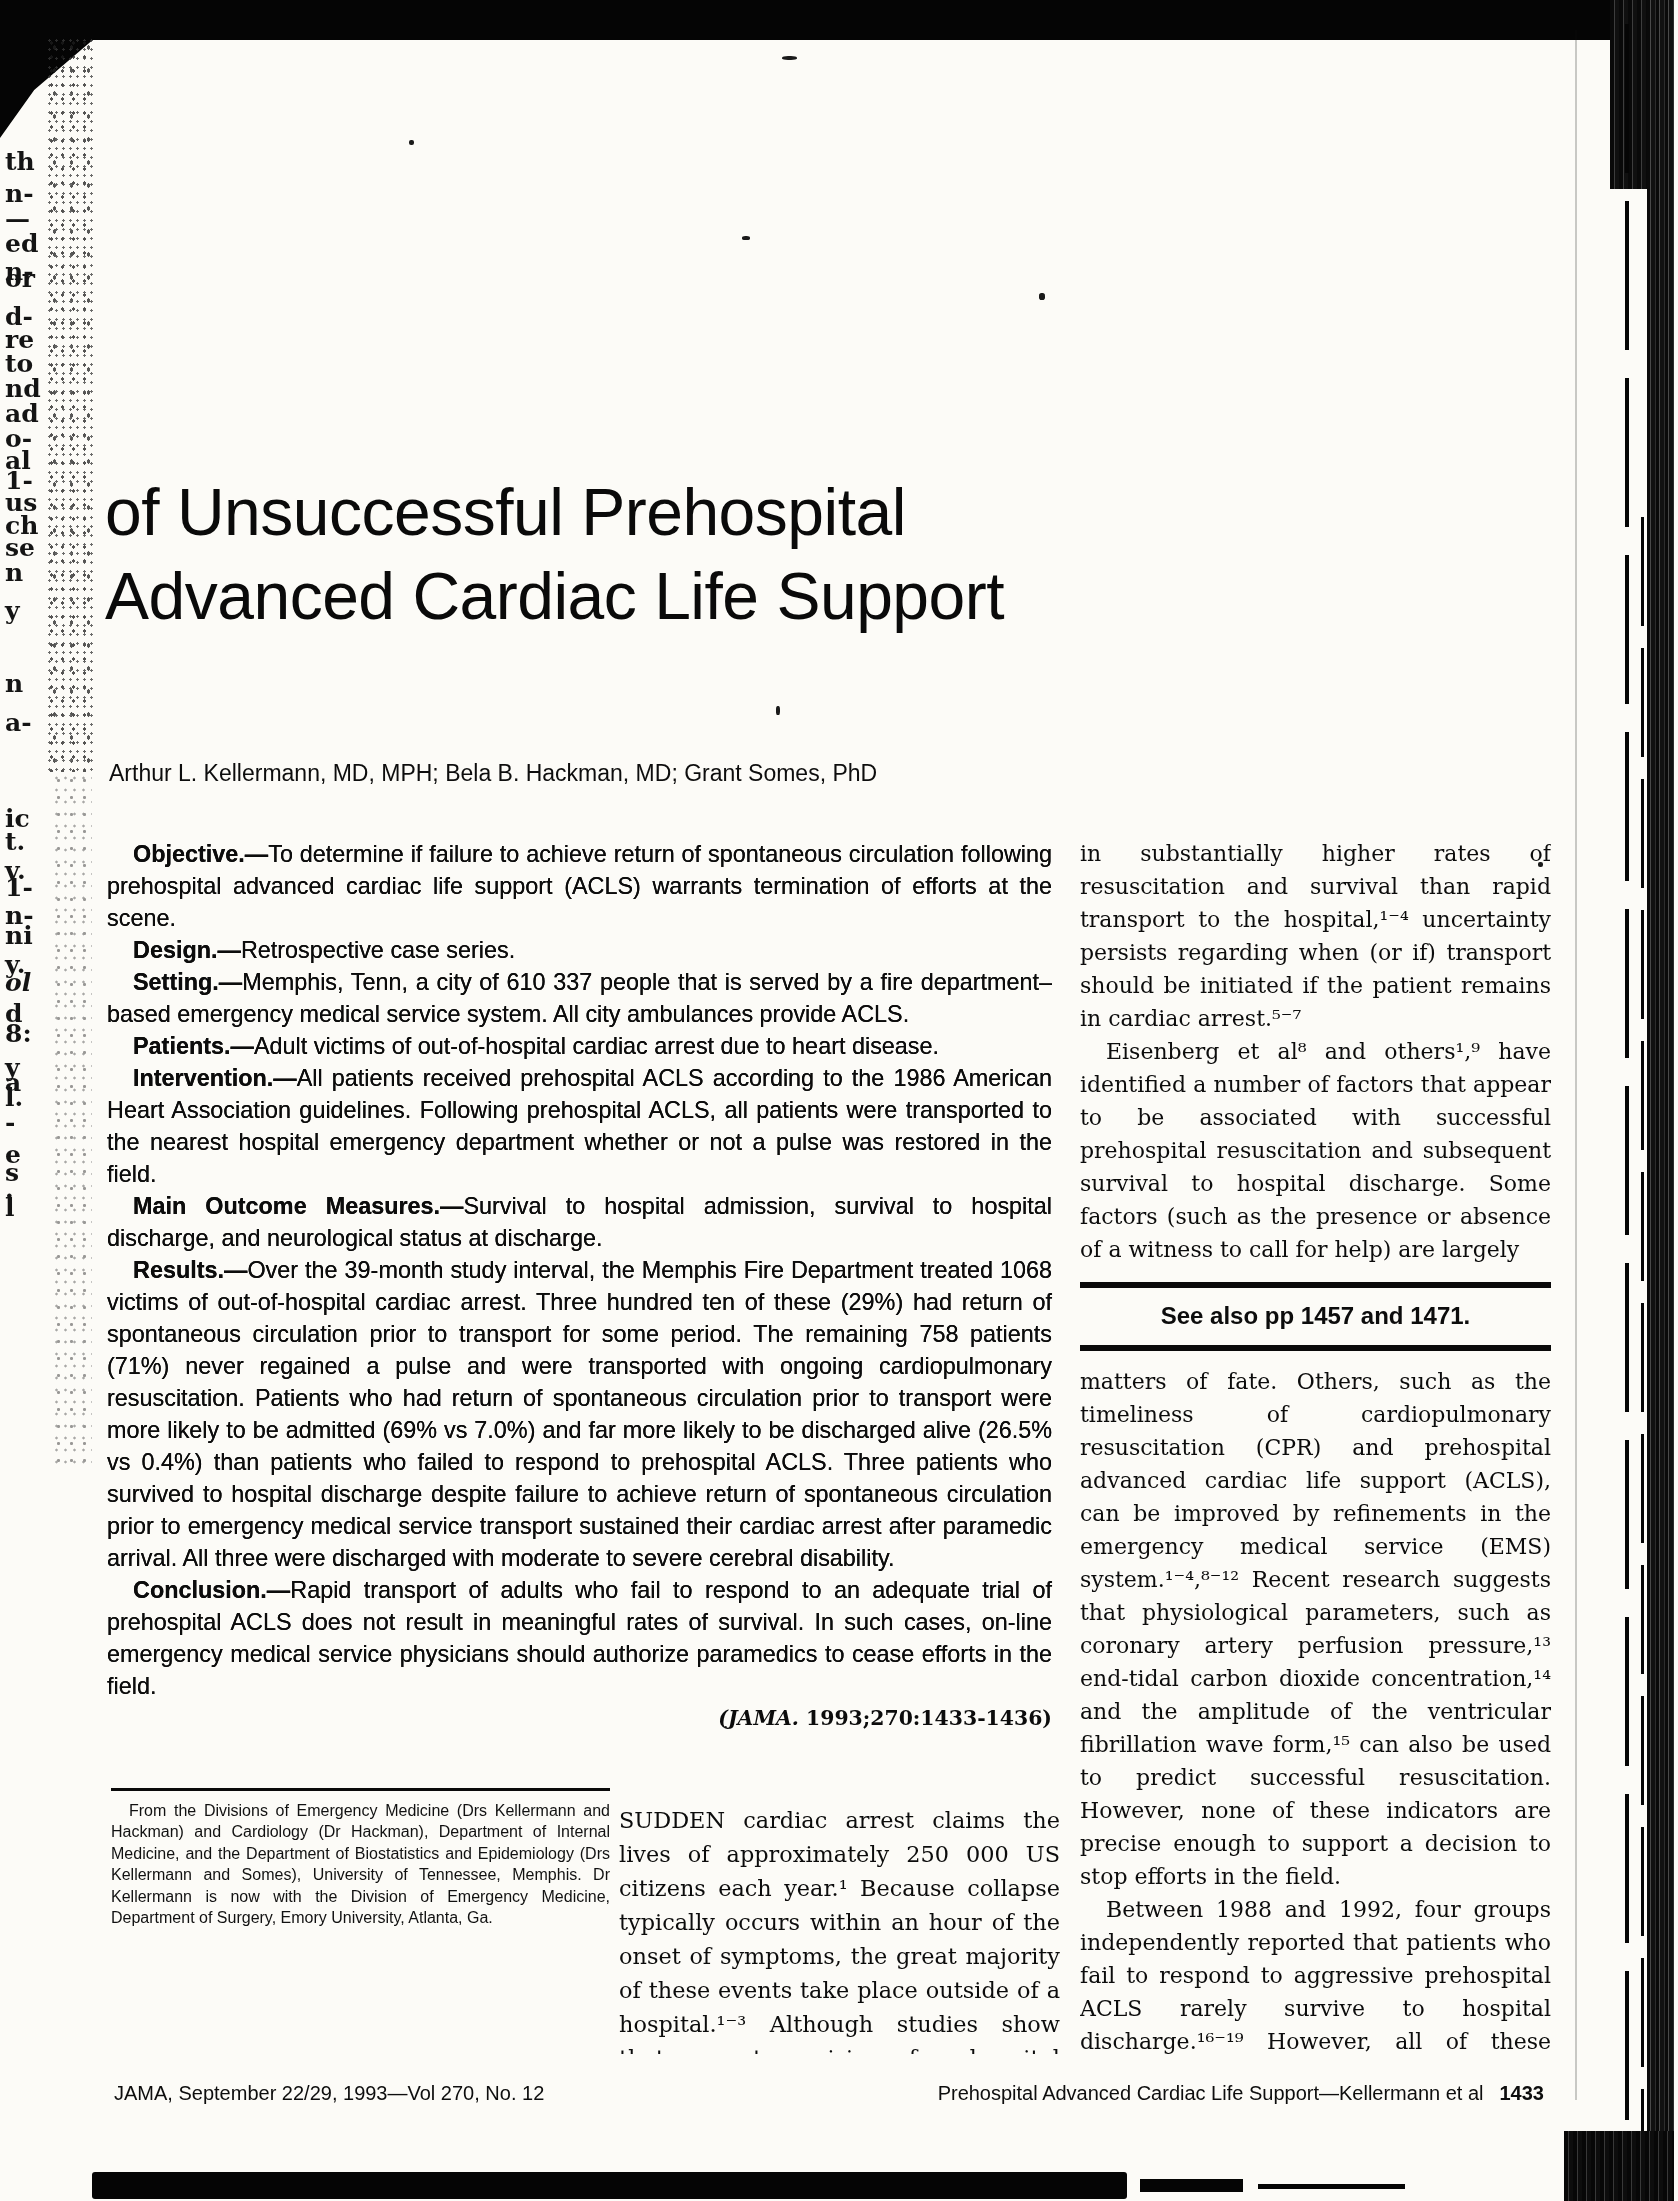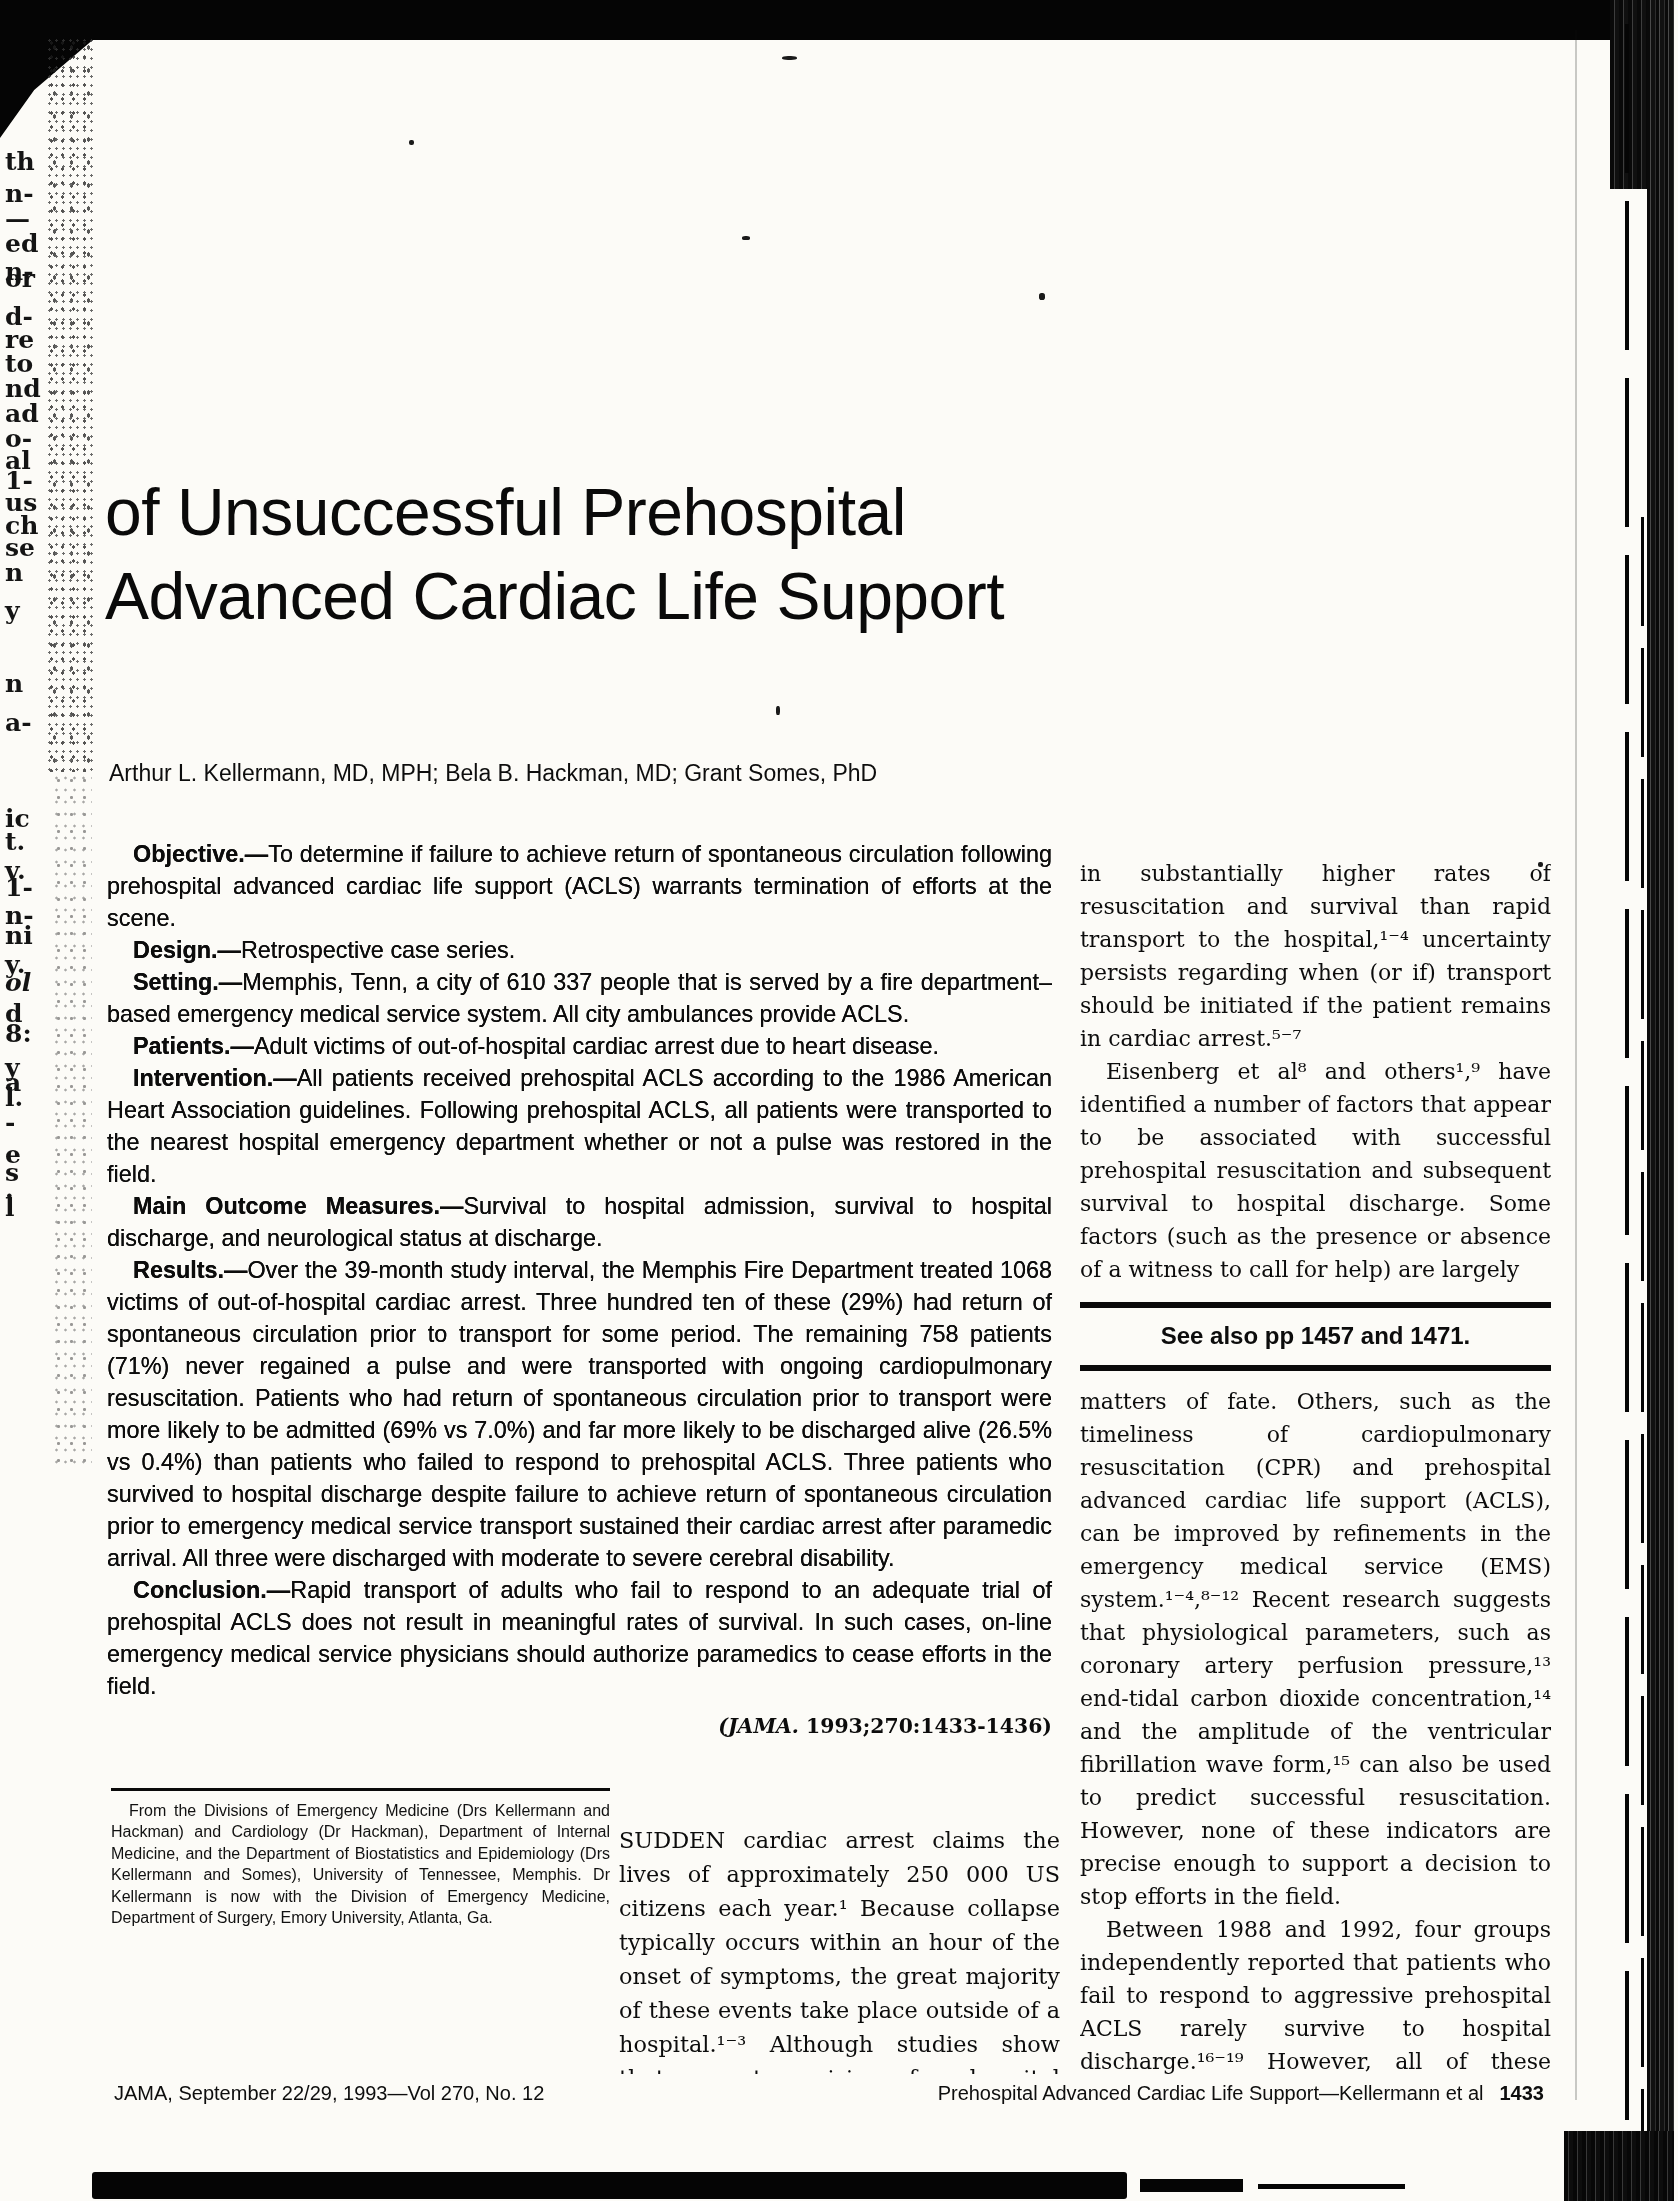--- a/index.html
+++ b/index.html
@@ -41,30 +41,30 @@
   .title{position:absolute;left:105px;top:470px;font-family:"Liberation Sans",sans-serif;
          font-size:66px;line-height:84px;letter-spacing:-0.5px;color:#0a0a0a;}
   .authors{position:absolute;left:109px;top:760px;font-family:"Liberation Sans",sans-serif;
            font-size:23px;color:#0d0d0d;}
 
   .abstract{position:absolute;left:107px;top:838px;width:945px;font-family:"Liberation Sans",sans-serif;
             font-size:23.4px;line-height:32px;text-align:justify;color:#0c0c0c;
             text-shadow:0 0 0.4px currentColor;}
   .abs-p{margin:0;text-indent:26px;}
   .abs-label{font-weight:bold;}
-  .citation{margin-top:8px;text-align:right;font-family:"DejaVu Serif",serif;font-size:20.4px;
+  .citation{text-align:right;font-family:"DejaVu Serif",serif;font-size:20.4px;
             font-weight:bold;text-shadow:none;}
   .citation .it{font-style:italic;}
 
   .footnote{position:absolute;left:111px;top:1788px;width:499px;border-top:3px solid #0a0a0a;
             padding-top:9px;font-family:"Liberation Sans",sans-serif;font-size:16px;
             line-height:21.4px;text-align:justify;color:#111;}
   .footnote p{margin:0;text-indent:18px;}
 
-  .serifcol{font-family:"DejaVu Serif",serif;text-align:justify;color:#0c0c0c;margin-top:20px;}
+  .serifcol{font-family:"DejaVu Serif",serif;text-align:justify;color:#0c0c0c;}
   .col-mid{position:absolute;left:619px;top:1803px;width:441px;height:251px;overflow:hidden;
            font-size:22.4px;line-height:34px;}
   .col-right{position:absolute;left:1080px;top:837px;width:471px;height:1222px;overflow:hidden;
              font-size:22px;line-height:33px;}
   .cr-p{margin:0;}
   .cr-p.ind{text-indent:26px;}
 
   .see-also{margin:16px 0 14px 0;border-top:6px solid #0a0a0a;border-bottom:6px solid #0a0a0a;
             padding:11px 2px 13px 2px;text-align:center;font-family:"Liberation Sans",sans-serif;
             font-size:24px;font-weight:bold;text-indent:0;}

